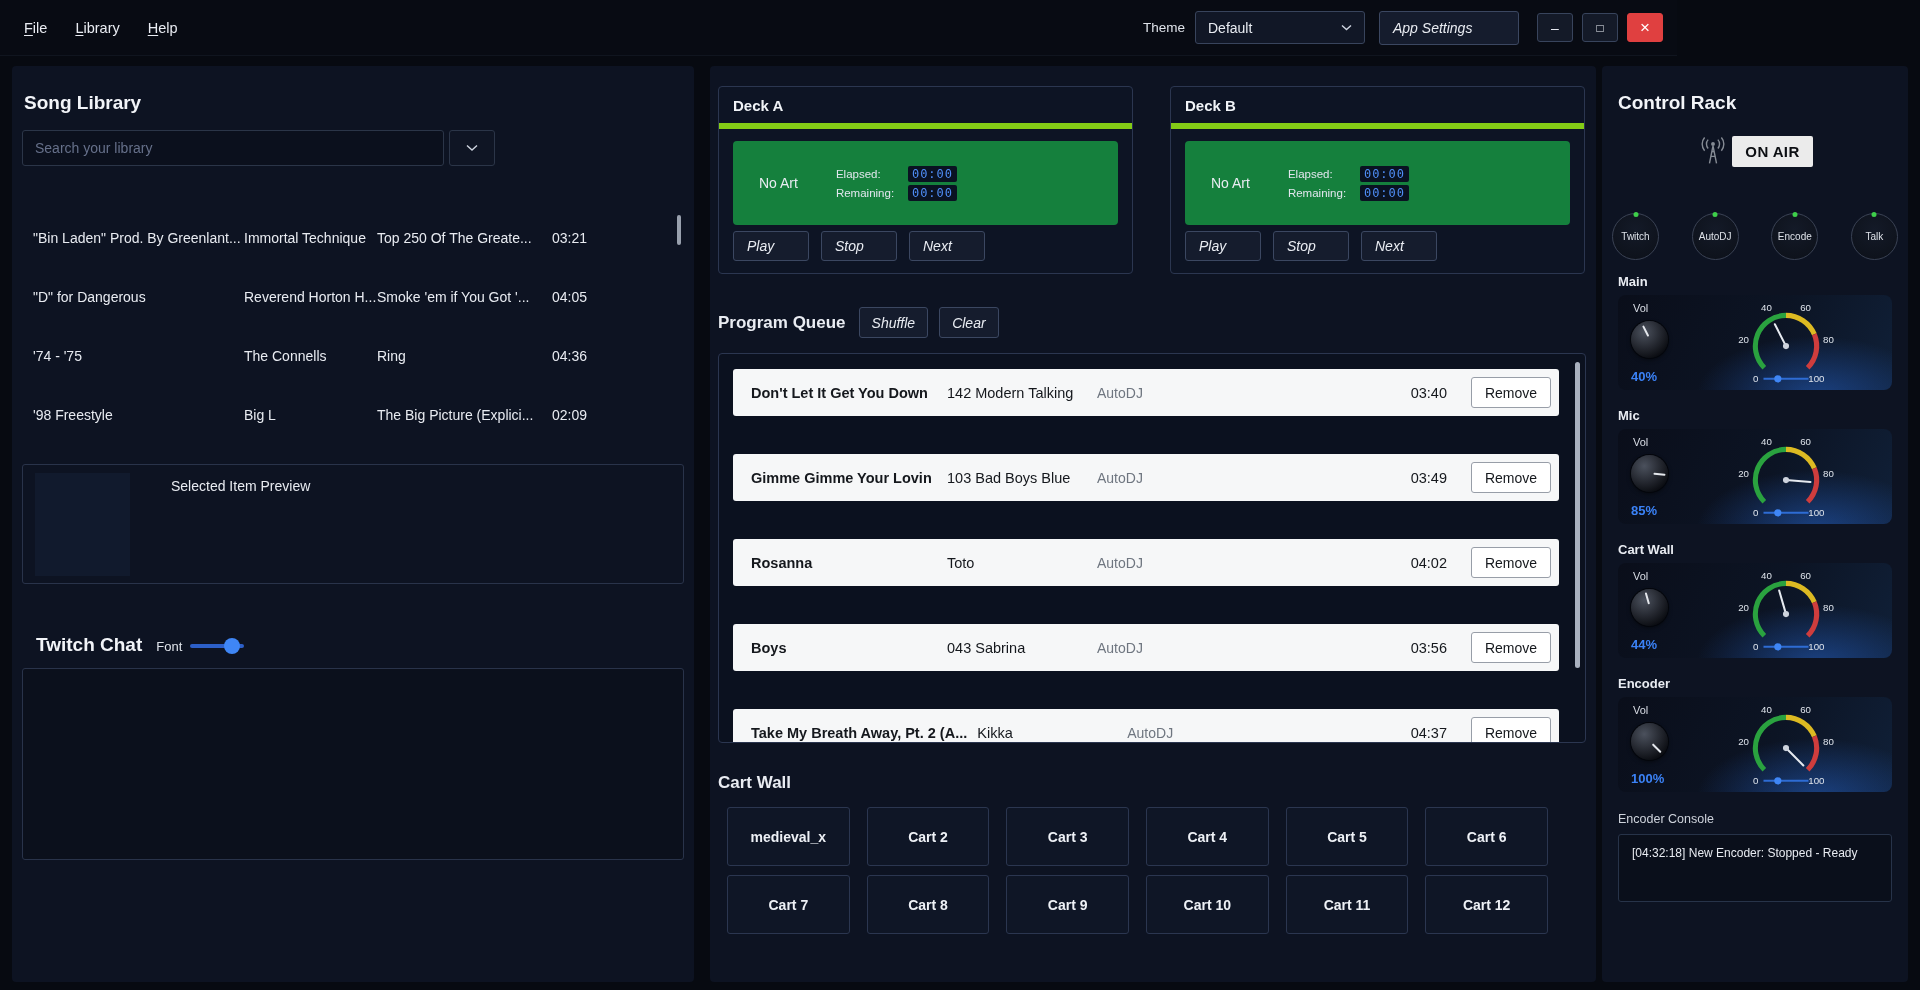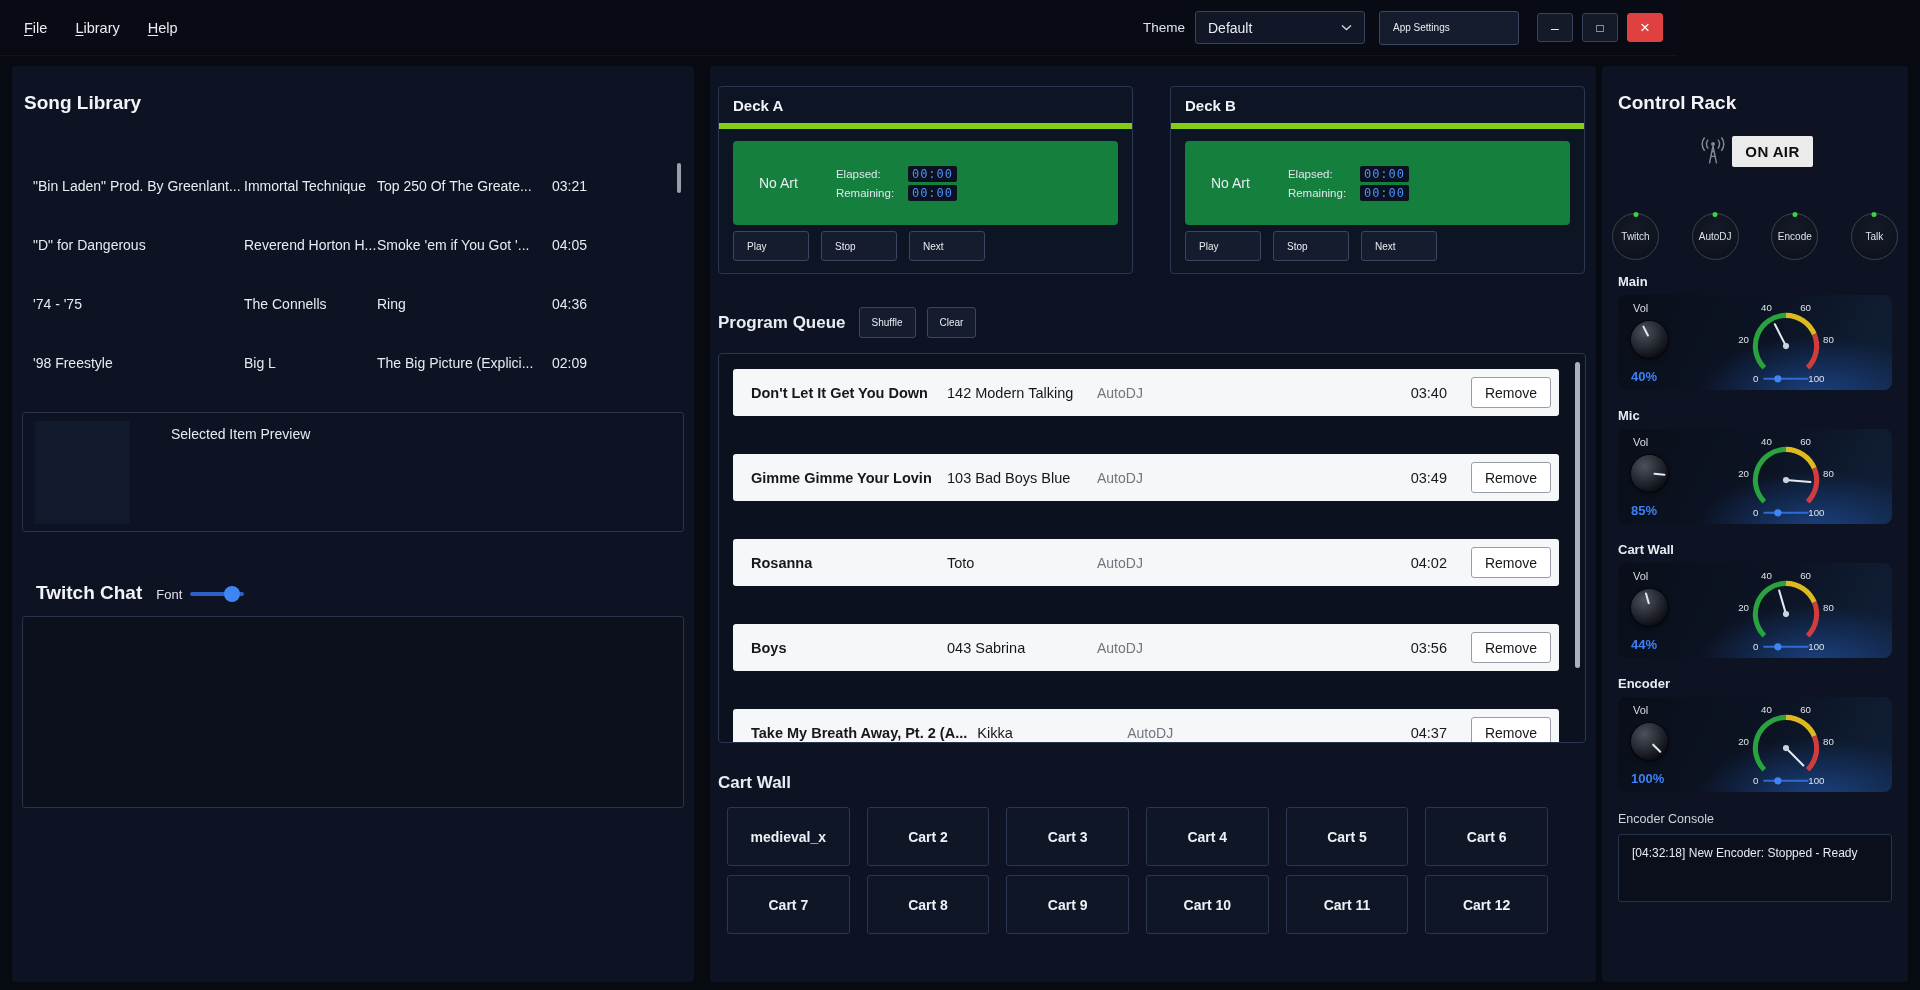--- a/index.html
+++ b/index.html
@@ -25,22 +25,22 @@
   .menu-item u { text-underline-offset: 2px; }
   .titlebar-right { margin-left: auto; display: flex; align-items: center; gap: 14px; }
   .theme-label { font-size: 13.5px; color: #dfe3ea; margin-right: -4px; }
   .theme-select {
     width: 170px; height: 33px; background: #111726; border: 1px solid #38445c;
     border-radius: 3px; display: flex; align-items: center; justify-content: space-between;
     padding: 0 12px; font-size: 14px;
   }
   .btn {
     background: #151c2d; border: 1px solid #3b4761; color: #e9ecf2;
-    border-radius: 3px; height: 33px; padding: 0 13px; font-size: 10px;
-    font-family: inherit; display: inline-flex; align-items: center; white-space: nowrap;
+    border-radius: 3px; height: 33px; padding: 0 13px; font-size: 14px;
+    font-family: inherit; display: inline-flex; align-items: center; white-space: nowrap; font-style: italic;
   }
   .app-settings { height: 34px; width: 140px; }
   .win-controls { display: flex; gap: 9px; margin-left: 4px; }
   .win-btn {
     width: 36px; height: 29px; background: #141a28; border: 1px solid #38445c;
     border-radius: 3px; color: #e6e9f0; font-size: 14px;
     display: flex; align-items: center; justify-content: center; padding: 0;
     font-family: inherit;
   }
   .win-btn .sq { font-size: 12px; }
@@ -225,20 +225,28 @@
       <button class="win-btn close">
           <span>×</span>
         </button>
     </div>
   </div>
 </div>
 
 <div class="col left">
   <h1 class="panel-title">Song Library</h1>
 
+  <div class="search-row">
+    <input class="search-input" placeholder="Search your library" style="">
+    <button class="search-dd">
+      <svg class="chev" width="12" height="8" viewBox="0 0 12 8">
+          <polyline points="1,1.5 6,6 11,1.5" fill="none" stroke="#cfd5e0" stroke-width="1.4"></polyline>
+        </svg>
+    </button>
+  </div>
 
 
   <div class="lib-table">
 
       <div class="lib-row">
         <span>"Bin Laden" Prod. By Greenlant...</span>
         <span>Immortal Technique</span>
         <span>Top 250 Of The Greate...</span>
         <span>03:21</span>
       </div>

